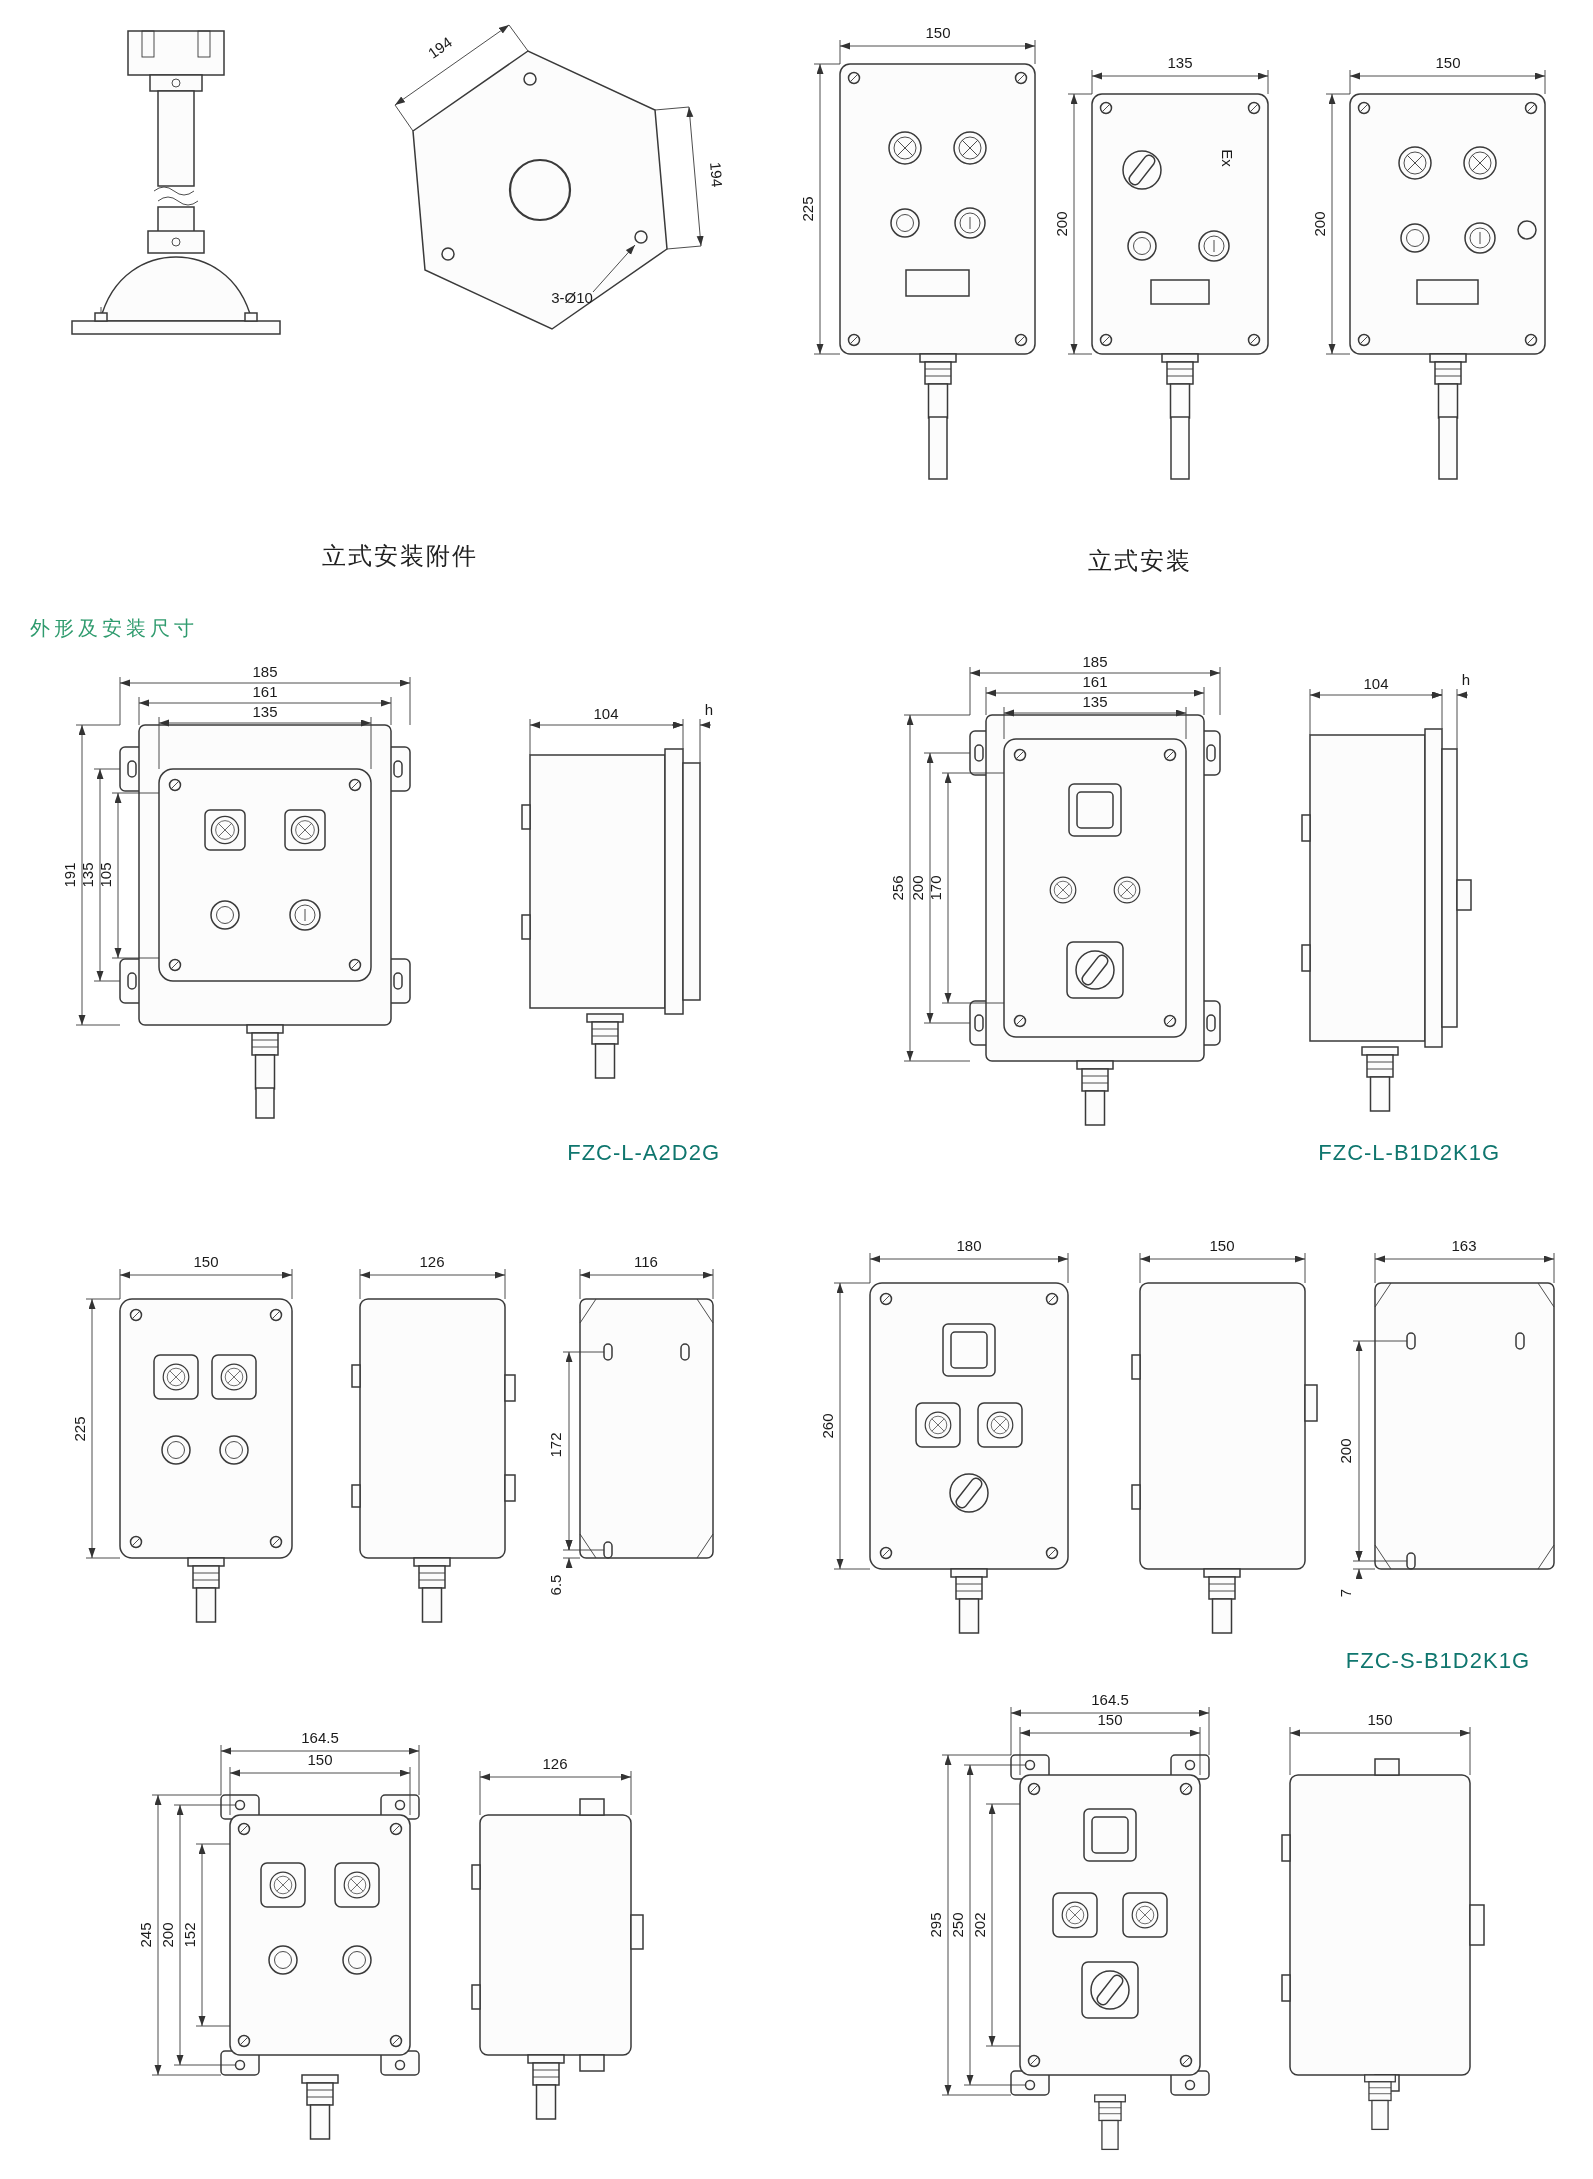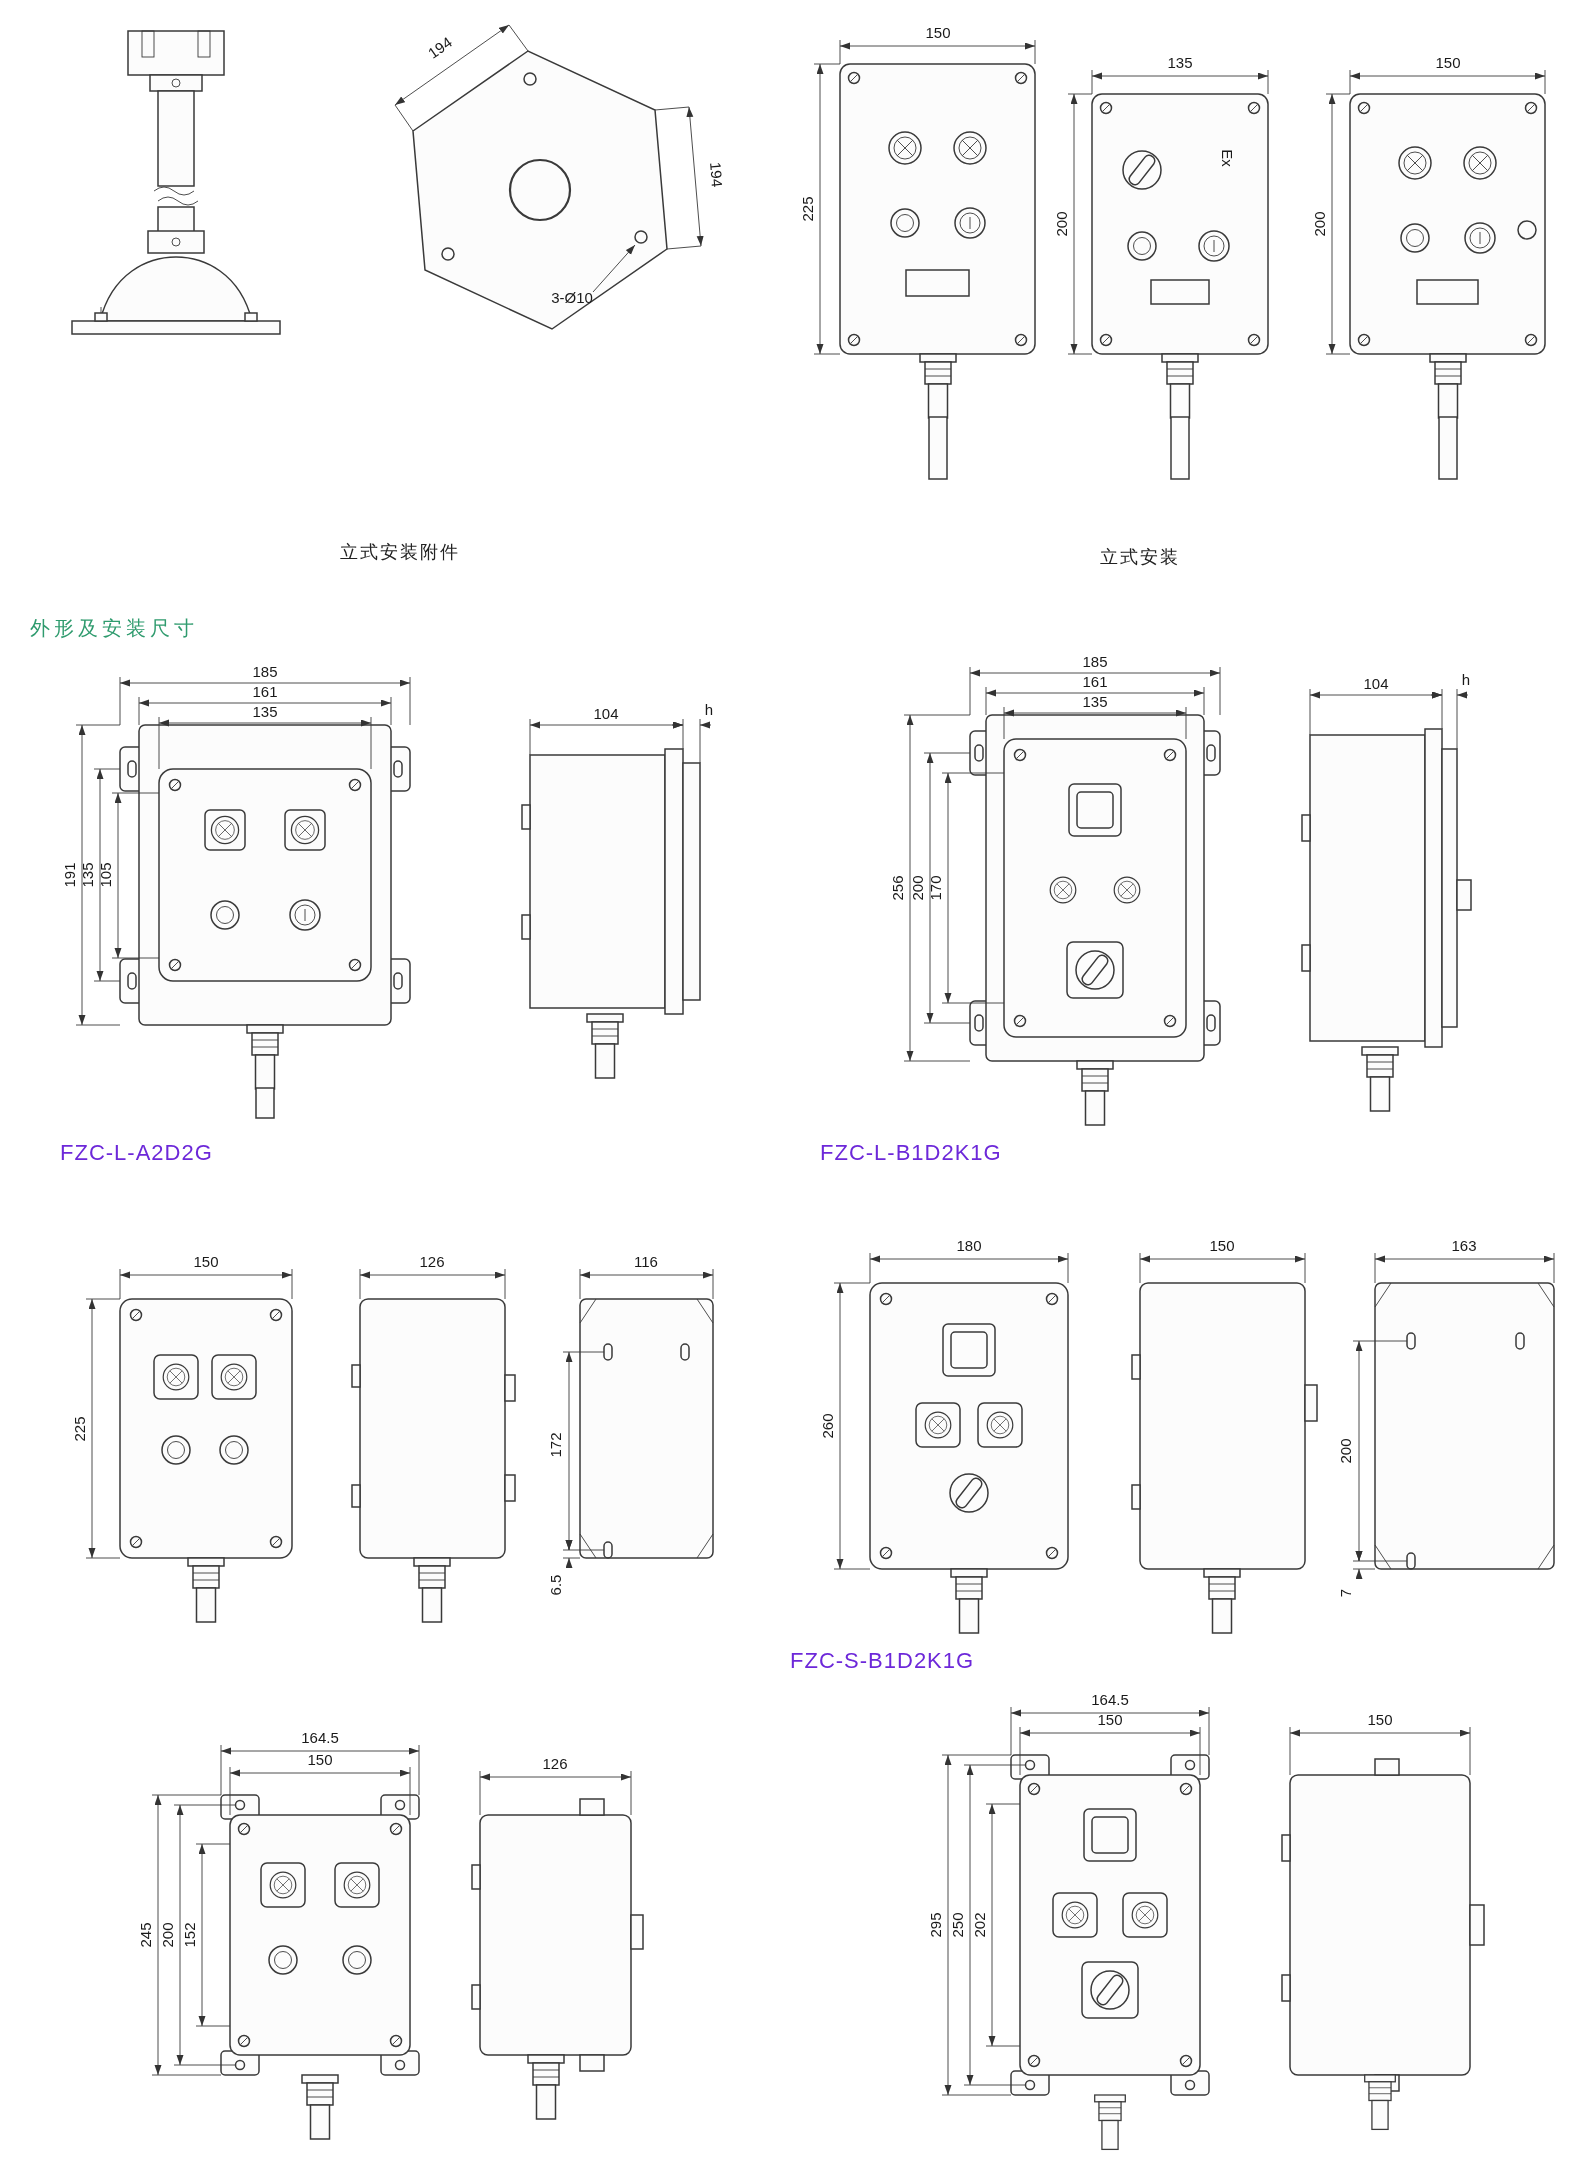--- a/index.html
+++ b/index.html
@@ -5,22 +5,22 @@
   *{box-sizing:border-box;margin:0;padding:0}
   body{background:#fff;font-family:"Liberation Sans",sans-serif}
   #page{position:relative;width:1593px;height:2179px;background:#fff;overflow:hidden}
   svg{position:absolute;overflow:visible}
   .ln{fill:none;stroke:#3a3a3a;stroke-width:1.5}
   .lnf{fill:#fcfcfc;stroke:#3a3a3a;stroke-width:1.5}
   .ln2{fill:none;stroke:#3a3a3a;stroke-width:2.2}
   .thin{fill:none;stroke:#3a3a3a;stroke-width:0.9}
   .dim{fill:none;stroke:#3a3a3a;stroke-width:0.9}
   text.d{font:15px "Liberation Sans",sans-serif;fill:#1a1a1a;text-anchor:middle}
-  .cap{position:absolute;font-size:18px;color:#222;text-align:center;letter-spacing:2px}
-  .pname{position:absolute;font-size:22px;color:#6d28d9;text-align:left;letter-spacing:1px}
+  .cap{position:absolute;font-size:24px;color:#222;text-align:center;letter-spacing:2px}
+  .pname{position:absolute;font-size:22px;color:#0f766e;text-align:right;letter-spacing:1px}
   .sect{position:absolute;font-size:20px;color:#2f9b6e;letter-spacing:4px}
 </style>
 </head>
 <body>
 
 <div id="page">
 
 <svg width="0" height="0">
 <defs>
   <marker id="arr" markerWidth="12" markerHeight="12" refX="10" refY="3.5" orient="auto-start-reverse" markerUnits="userSpaceOnUse">

